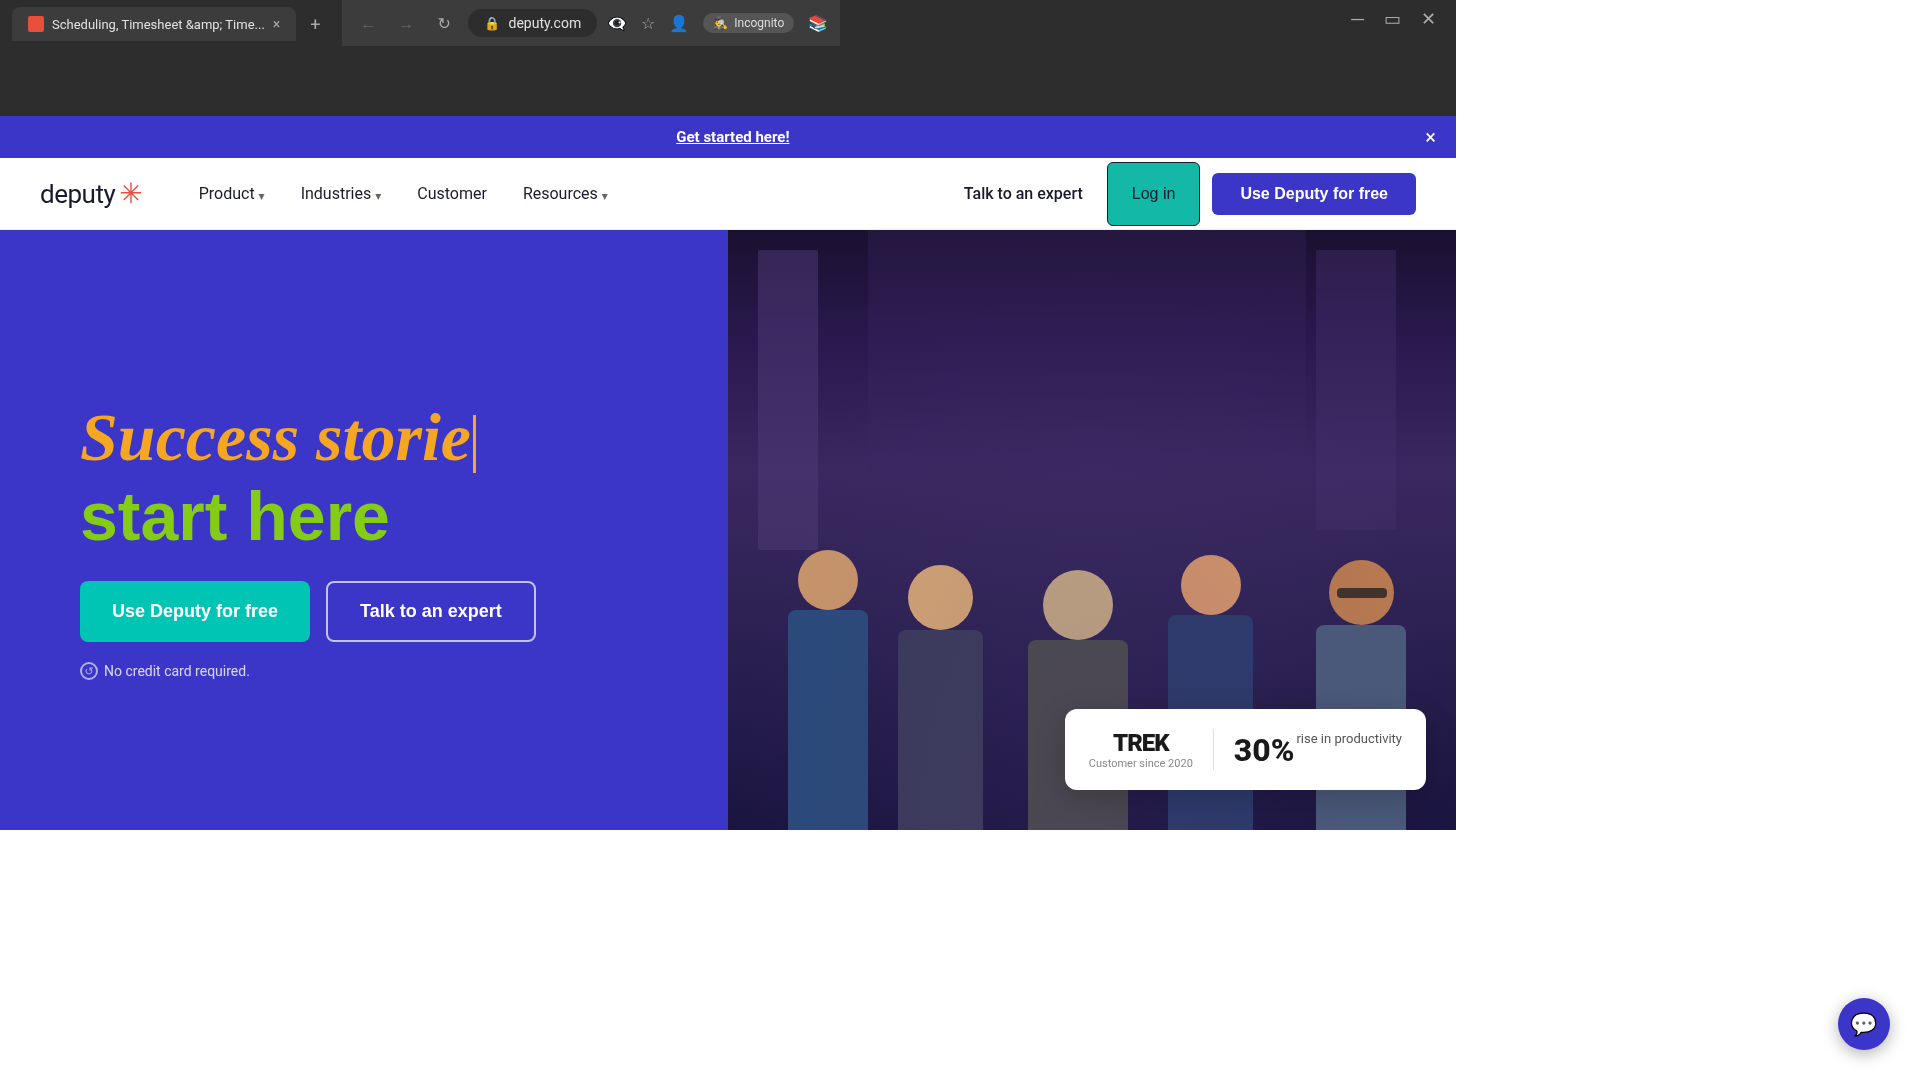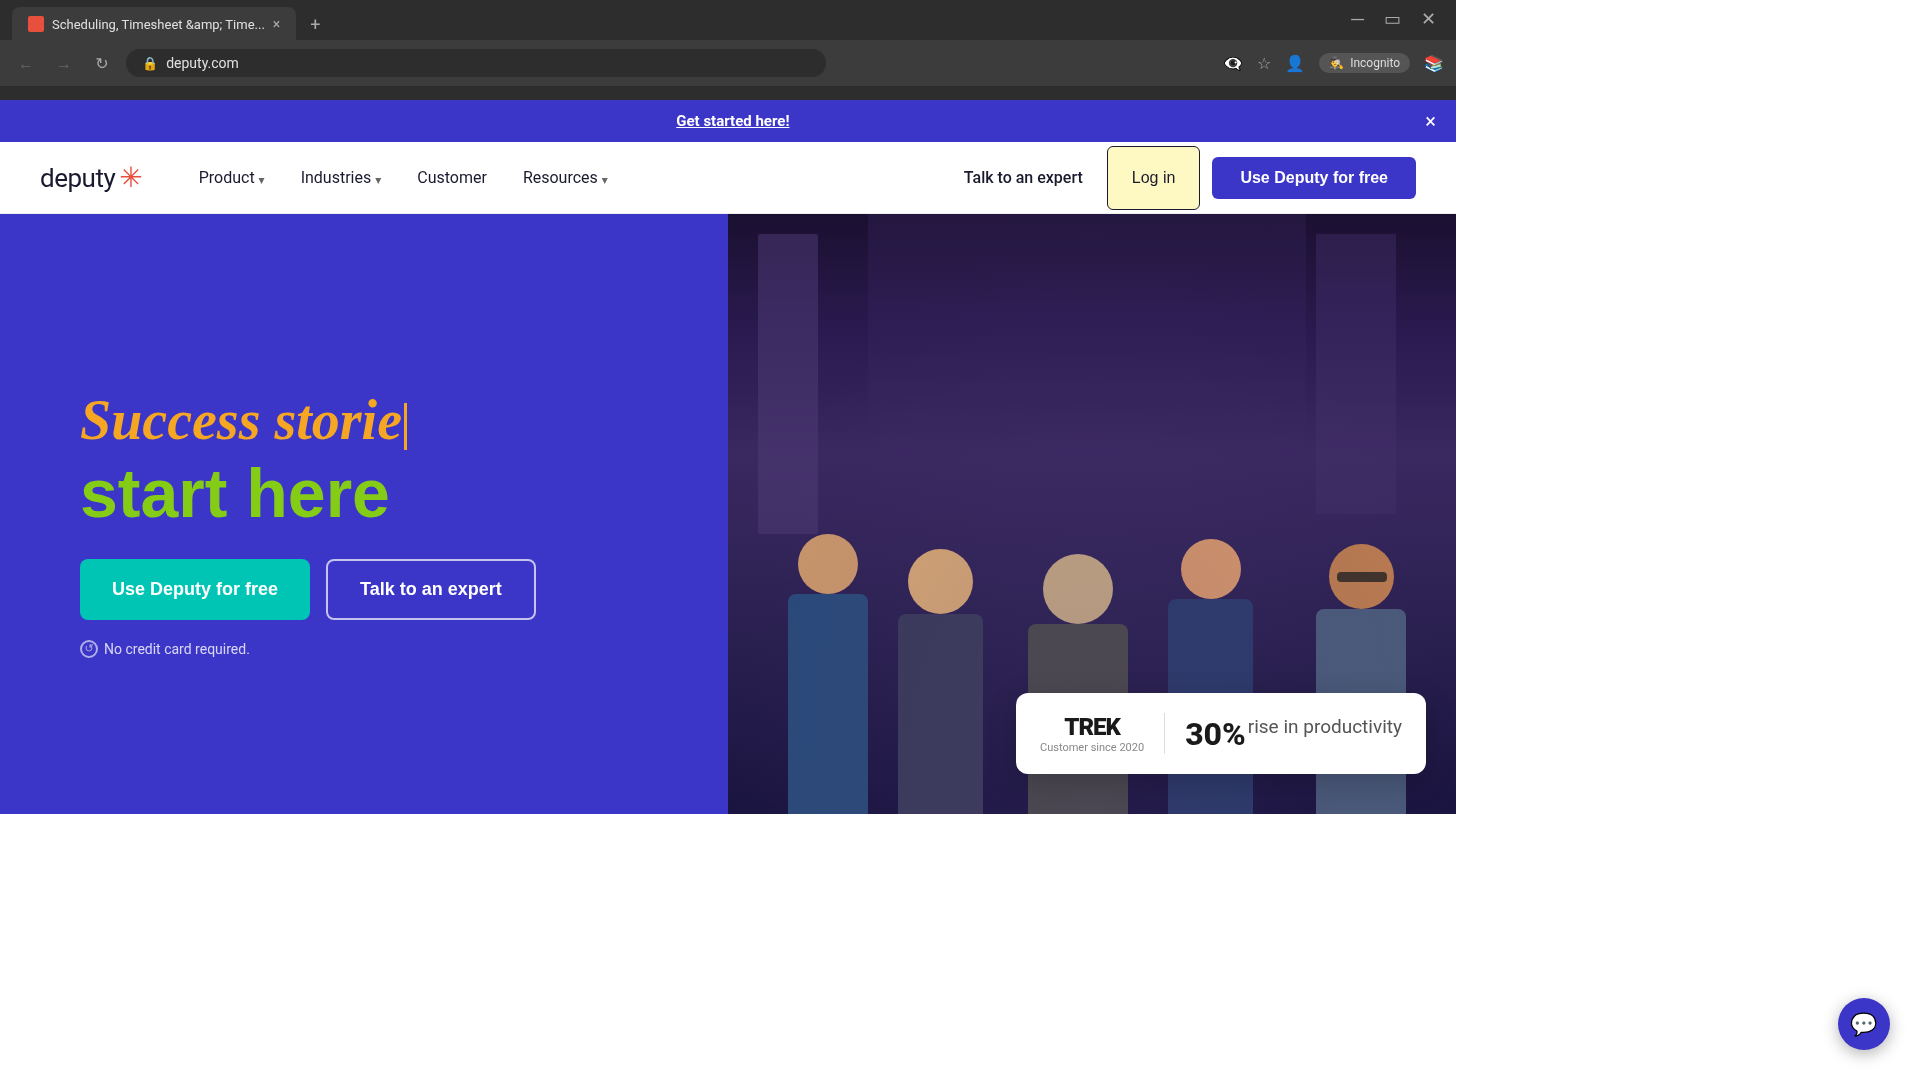--- a/index.html
+++ b/index.html
@@ -1,23 +1,23 @@
 <!DOCTYPE html>
 <html><head>
   <meta charset="utf-8">
   <style>
     * { margin: 0; padding: 0; box-sizing: border-box; }
     body { font-family: -apple-system, BlinkMacSystemFont, 'Segoe UI', Roboto, sans-serif; background: #fff; width: 1456px; min-height: 828px; overflow-x: hidden; }
 
     
     .browser-chrome {
       background: #2d2d2d;
-      height: 100px;
-      display: flex;
-      flex-direction: column;
+      height: 116px;
+      display: flex;
+      flex-direction: row;
     }
     .browser-tabs {
       display: flex;
       align-items: center;
       padding: 8px 12px 0;
       gap: 4px;
       height: 40px;
     }
     .browser-tab {
       background: #3c3c3c;
@@ -200,21 +200,21 @@
     }
     .talk-expert-link {
       color: #1a1a2e;
       font-size: 16px;
       font-weight: 500;
       cursor: pointer;
       padding: 8px 12px;
     }
     .login-btn {
       border: 1.5px solid #1a1a2e;
-      background: #fef9c3;
+      background: #14b8a6;
       color: #1a1a2e;
       padding: 22px 24px;
       border-radius: 6px;
       font-size: 16px;
       font-weight: 500;
       cursor: pointer;
     }
     .cta-btn {
       background: #3b35c8;
       color: white;
@@ -238,21 +238,21 @@
     }
     .hero-content {
       padding: 80px 80px 60px;
       width: 50%;
       display: flex;
       flex-direction: column;
       justify-content: center;
       z-index: 2;
     }
     .hero-headline-animated {
-      font-size: 56px;
+      font-size: 68px;
       font-weight: 700;
       font-style: italic;
       color: #f5a623;
       font-family: Georgia, 'Times New Roman', serif;
       line-height: 1.1;
       margin-bottom: 4px;
       position: relative;
       display: inline-block;
     }
     .cursor-line {
@@ -367,21 +367,21 @@
       display: flex;
       flex-direction: row;
       gap: 2px;
     }
     .trek-percent {
       font-size: 32px;
       font-weight: 800;
       color: #1a1a1a;
     }
     .trek-label {
-      font-size: 19px;
+      font-size: 13px;
       color: #555;
     }
 
     
     .chat-bubble {
       position: fixed;
       bottom: 30px;
       right: 30px;
       width: 52px;
       height: 52px;

